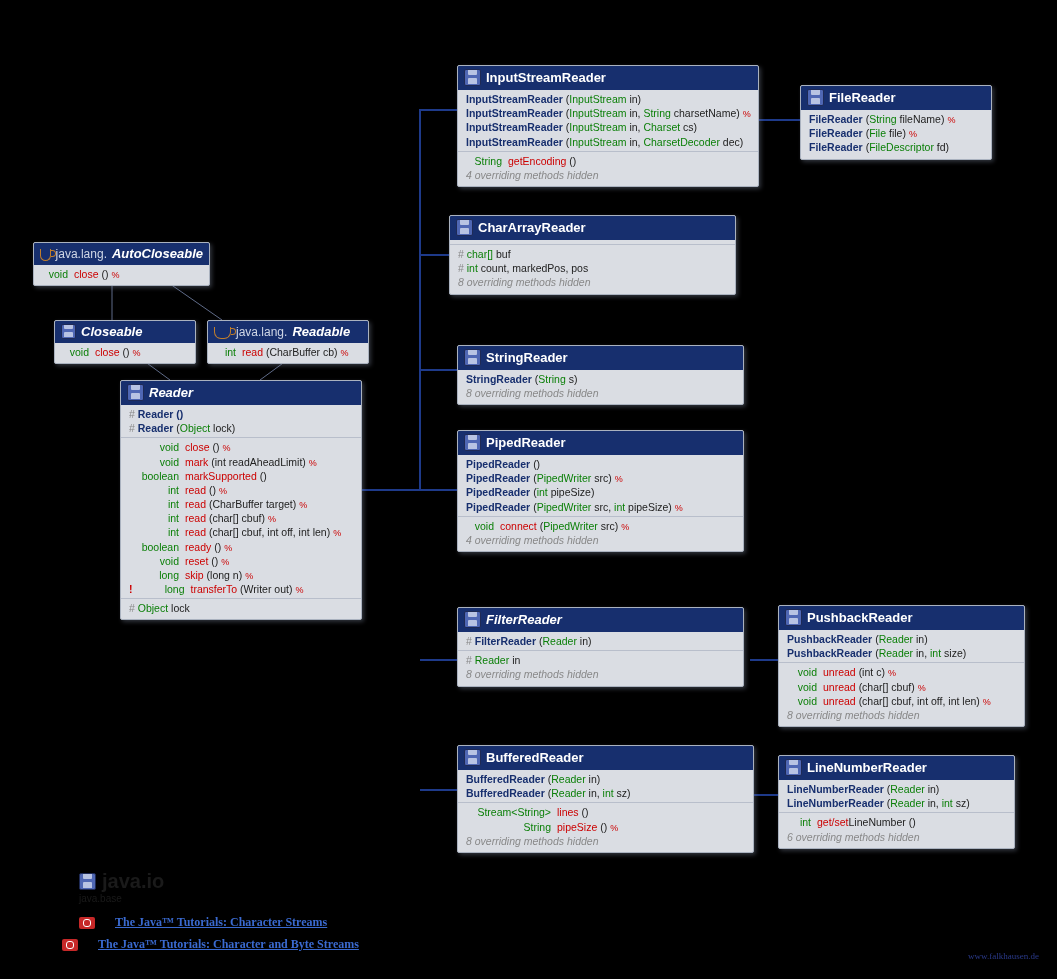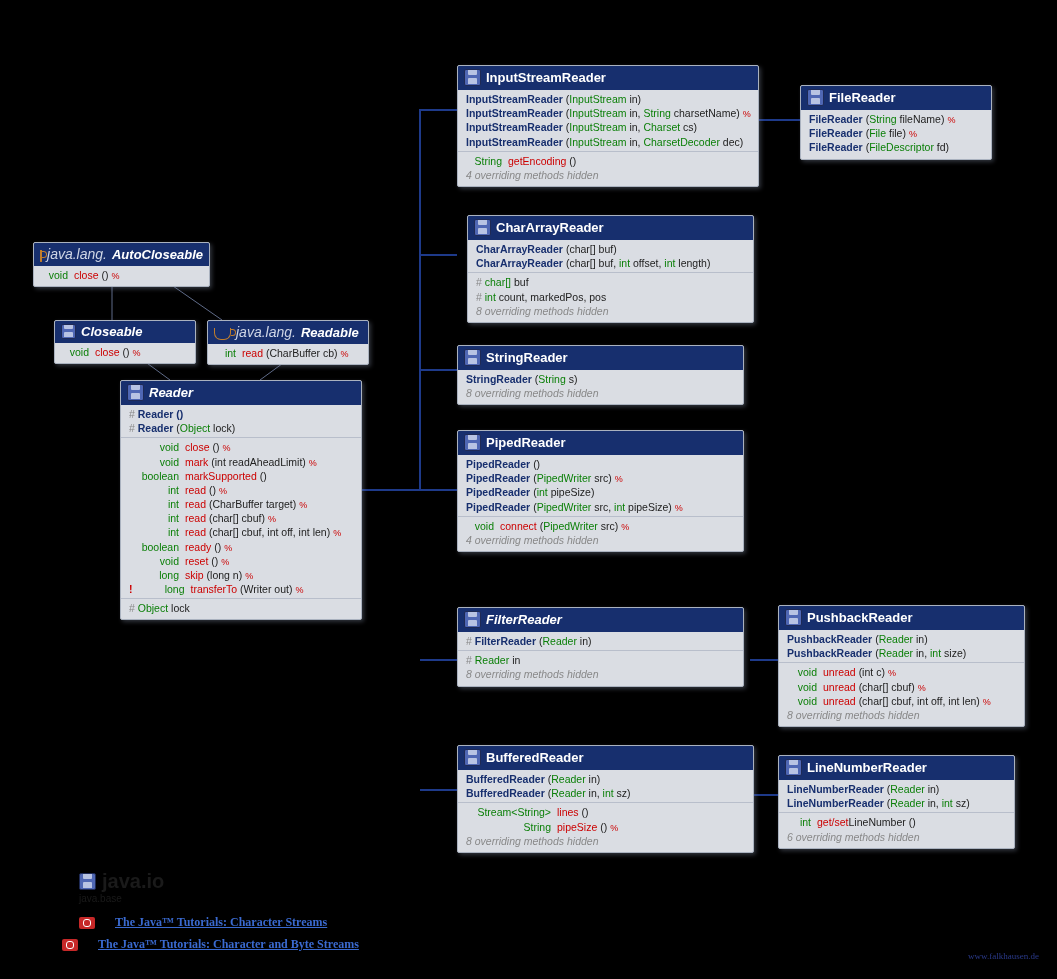--- a/index.html
+++ b/index.html
@@ -1,18 +1,18 @@
 <!DOCTYPE html>
 <html><head>
 <meta charset="utf-8">
 <style>
 body{margin:0;background:#000;font-family:Verdana,Geneva,sans-serif;font-size:10.5px;color:#000;width:1057px;height:979px;position:relative}
 .box{position:absolute;border:1px solid #AAB2BF;border-radius:2px;background:#DADDE3;box-shadow:2px 2px 4px rgba(120,130,150,.4);overflow:hidden}
 .hdr{background:#172F6E;color:#fff;font-weight:bold;padding:3px 6px 4px 6px;display:flex;align-items:center;gap:5px;font-size:13px}
-.hdr .pkg{font-style:italic;font-weight:normal;font-size:14px;color:#cfd6e6}
+.hdr .pkg{font-weight:normal;font-size:12px;color:#cfd6e6}
 .hdr.italic .title{font-style:italic}
 .body{padding:2px 4px 4px 8px}
 .row{line-height:1.35;white-space:nowrap}
 .sep{border-top:1px solid #B8BECB;margin:2px -8px}
 .ret{display:inline-block;text-align:right;color:#0a7f07;margin-right:6px}
 .nm{color:#c00}
 .ctor{color:#172F6E;font-weight:bold}
 .param{color:#222}
 .typ{color:#0a7f07}
 .thr{color:#c00;font-size:9px;margin-left:3px}
@@ -138,30 +138,26 @@
       <span class="disk"></span>
       <span class="title">FileReader</span>
     </div>
   <div class="body" id="fr-ctors">
       <div class="row"><span class="ctor">FileReader</span> <span class="param">(<span class="typ">String</span> fileName)</span><span class="thr">%</span></div>
       <div class="row"><span class="ctor">FileReader</span> <span class="param">(<span class="typ">File</span> file)</span><span class="thr">%</span></div>
       <div class="row"><span class="ctor">FileReader</span> <span class="param">(<span class="typ">FileDescriptor</span> fd)</span></div>
     </div>
 </div>
 
-<div class="box" style="left:467px;top:215px;width:285px">
+<div class="box" style="left:449px;top:215px;width:285px">
   <div class="hdr">
       <span class="disk"></span>
       <span class="title">CharArrayReader</span>
     </div>
   <div class="body">
-    <div id="car-ctors">
-        <div class="row"><span class="ctor">CharArrayReader</span> <span class="param">(char[] buf)</span></div>
-        <div class="row"><span class="ctor">CharArrayReader</span> <span class="param">(char[] buf, <span class="typ">int</span> offset, <span class="typ">int</span> length)</span></div>
-      </div>
     <div class="sep"></div>
     <div class="row"><span class="proto">#</span> <span class="typ">char[]</span> <span class="param">buf</span></div>
     <div class="row"><span class="proto">#</span> <span class="typ">int</span> <span class="param">count, markedPos, pos</span></div>
     <div class="row note">8 overriding methods hidden</div>
   </div>
 </div>
 
 <div class="box" style="left:457px;top:345px;width:285px">
   <div class="hdr">
       <span class="disk"></span>

